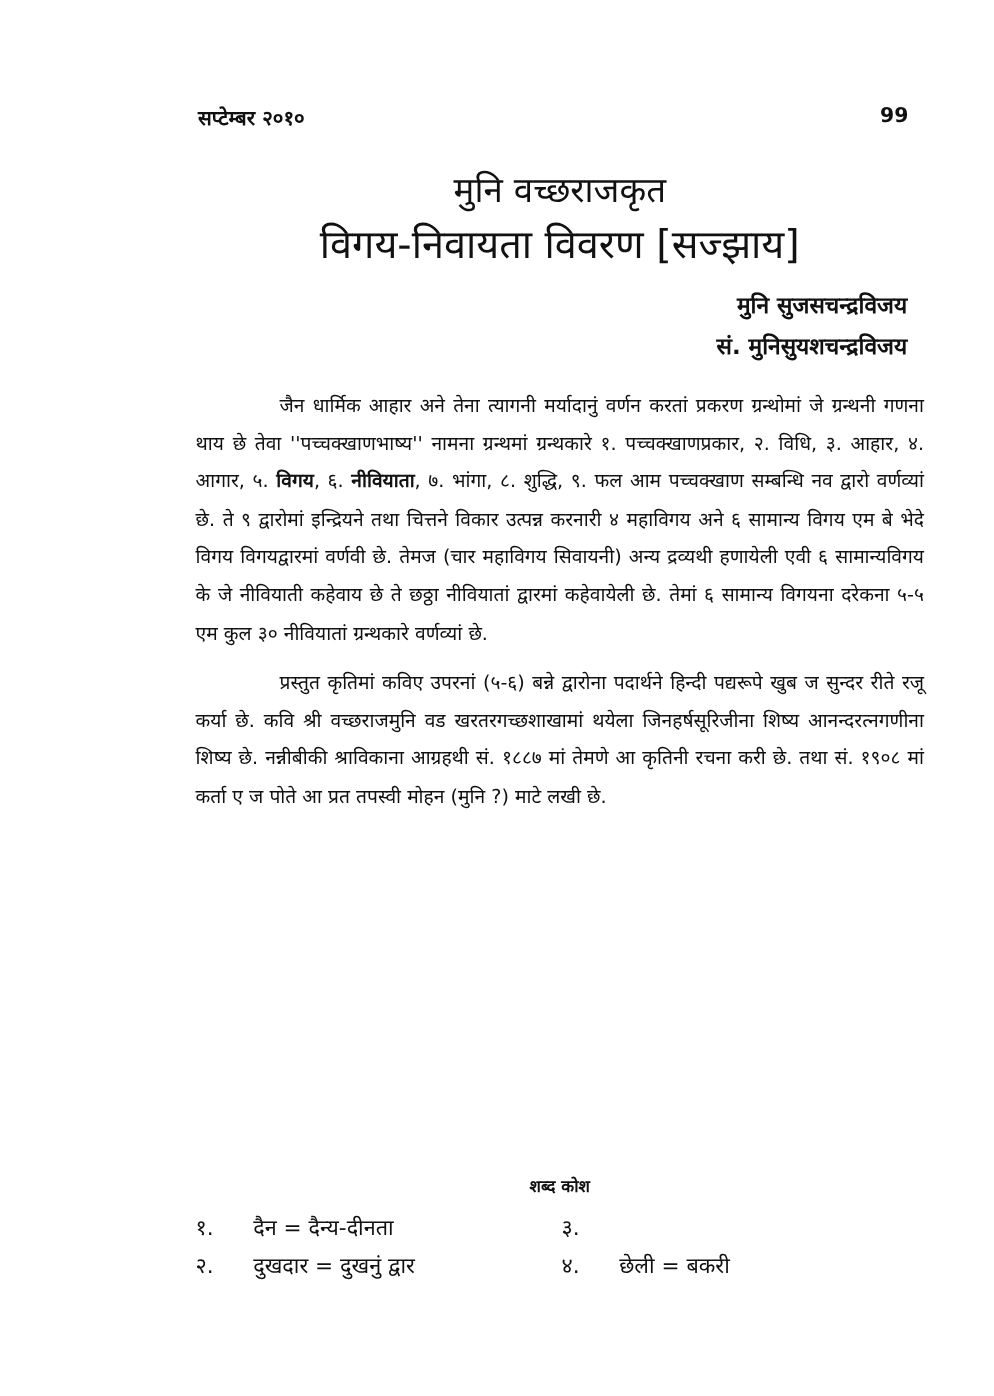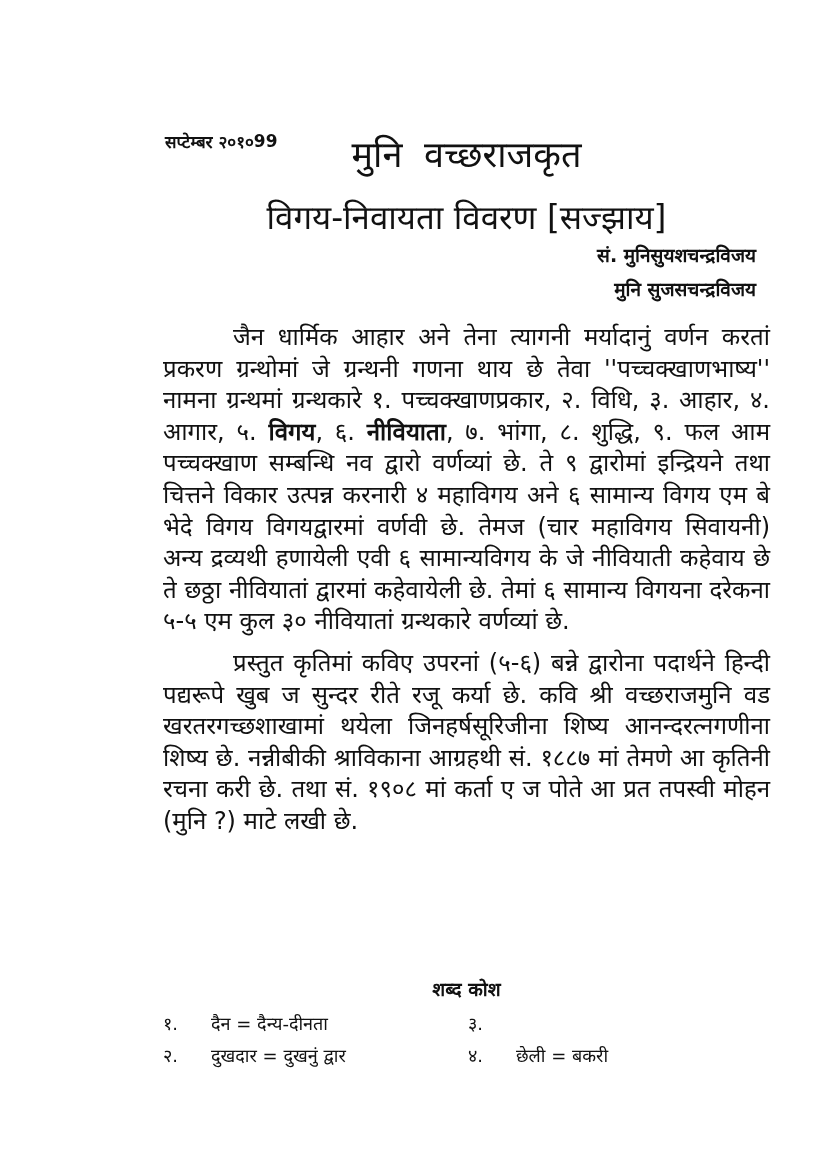--- a/index.html
+++ b/index.html
@@ -20,78 +20,77 @@
       left: 0; top: 0;
       width: 828px; height: 1163px;
     }
     .running-header {
       position: absolute;
       left: 165px;
       top: 84px;
       width: 592px;
       height: 26px;
       display: flex;
+      justify-content: space-between;
       align-items: center;
       font-size: 17px;
       font-weight: bold;
-      margin-top: 44px;
     }
     .title-block {
       position: absolute;
       left: 163px;
       top: 138px;
       width: 607px;
       text-align: center;
     }
     .subtitle {
-      font-size: 36px;
+      font-size: 29px;
       line-height: 40px;
       font-weight: normal;
-      font-family: Liberation Mono, monospace;
     }
     .title {
       font-size: 33px;
       line-height: 48px;
       font-weight: normal;
-      margin-top: 16px;
+      margin-top: 2px;
     }
     .editors {
       position: absolute;
       right: 72px;
       top: 238px;
       text-align: right;
       font-size: 19px;
       font-weight: bold;
       line-height: 34px;
     }
     .body-text {
       position: absolute;
       left: 163px;
       top: 322px;
       width: 607px;
-      font-size: 24px;
+      font-size: 16px;
       line-height: 31.6px;
       text-align: justify;
       text-align-last: left;
     }
     .body-text p {
       margin: 0 0 10px 0;
       text-indent: 70px;
     }
     .body-text b { font-weight: bold; }
     .glossary {
       position: absolute;
       left: 163px;
       top: 972px;
       width: 607px;
     }
     .glossary-title {
       text-align: center;
       font-weight: bold;
-      font-size: 19px;
+      font-size: 14px;
       line-height: 34px;
       margin-bottom: 4px;
     }
     .glossary-grid {
       display: grid;
       grid-template-columns: 305px 302px;
       row-gap: 4px;
       font-size: 18px;
       line-height: 28px;
     }
@@ -112,22 +111,22 @@
     <span>सप्टेम्बर २०१०</span>
     <span>99</span>
   </div>
 
   <div class="title-block">
     <div class="subtitle">मुनि वच्छराजकृत</div>
     <div class="title">विगय-निवायता विवरण [सज्झाय]</div>
   </div>
 
   <div class="editors">
+    <div>मुनि सुजसचन्द्रविजय</div>
     <div>सं. मुनिसुयशचन्द्रविजय</div>
-    <div>मुनि सुजसचन्द्रविजय</div>
   </div>
 
   <div class="body-text">
     <p><span>जैन धार्मिक आहार अने तेना त्यागनी मर्यादानुं वर्णन करतां प्रकरण ग्रन्थोमां जे ग्रन्थनी गणना थाय छे तेवा ''पच्चक्खाणभाष्य'' नामना ग्रन्थमां ग्रन्थकारे १. पच्चक्खाणप्रकार, २. विधि, ३. आहार, ४. आगार, ५. </span><b>विगय</b><span>, ६. </span><b>नीवियाता</b><span>, ७. भांगा, ८. शुद्धि, ९. फल आम पच्चक्खाण सम्बन्धि नव द्वारो वर्णव्यां छे. ते ९ द्वारोमां इन्द्रियने तथा चित्तने विकार उत्पन्न करनारी ४ महाविगय अने ६ सामान्य विगय एम बे भेदे विगय विगयद्वारमां वर्णवी छे. तेमज (चार महाविगय सिवायनी) अन्य द्रव्यथी हणायेली एवी ६ सामान्यविगय के जे नीवियाती कहेवाय छे ते छठ्ठा नीवियातां द्वारमां कहेवायेली छे. तेमां ६ सामान्य विगयना दरेकना ५-५ एम कुल ३० नीवियातां ग्रन्थकारे वर्णव्यां छे.</span></p>
     <p>प्रस्तुत कृतिमां कविए उपरनां (५-६) बन्ने द्वारोना पदार्थने हिन्दी पद्यरूपे खुब ज सुन्दर रीते रजू कर्या छे. कवि श्री वच्छराजमुनि वड खरतरगच्छशाखामां थयेला जिनहर्षसूरिजीना शिष्य आनन्दरत्नगणीना शिष्य छे. नन्नीबीकी श्राविकाना आग्रहथी सं. १८८७ मां तेमणे आ कृतिनी रचना करी छे. तथा सं. १९०८ मां कर्ता ए ज पोते आ प्रत तपस्वी मोहन (मुनि ?) माटे लखी छे.</p>
   </div>
 
   <div class="glossary">
     <div class="glossary-title">शब्द कोश</div>
     <div class="glossary-grid">

